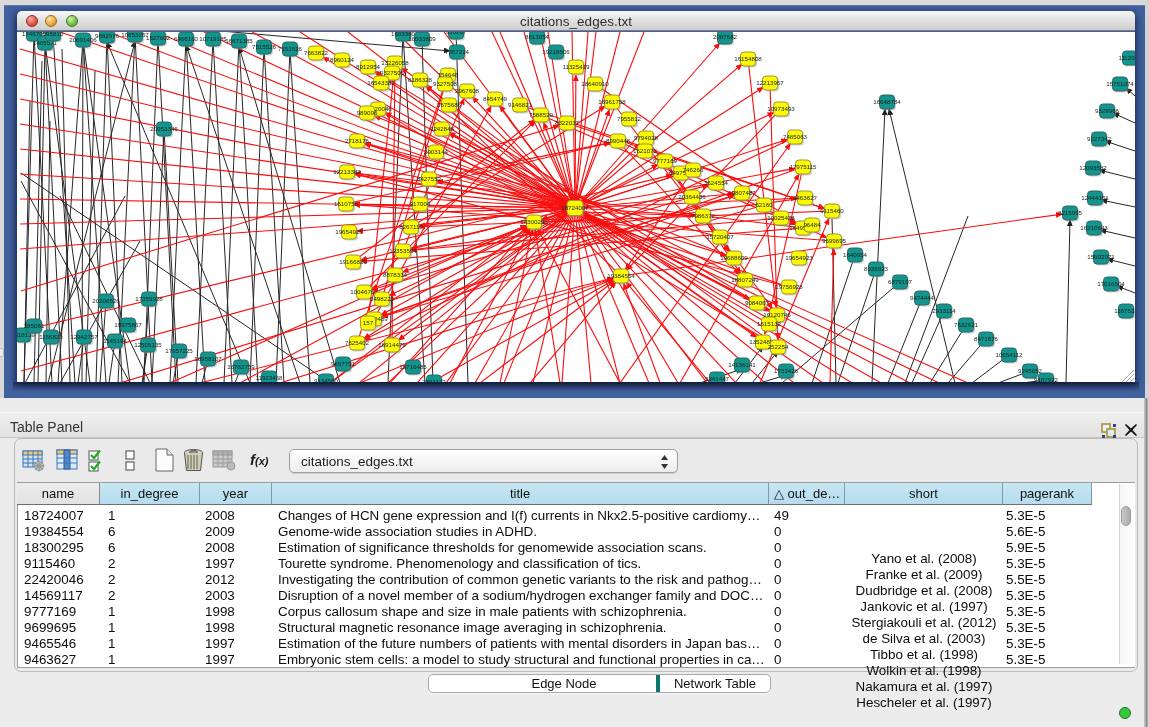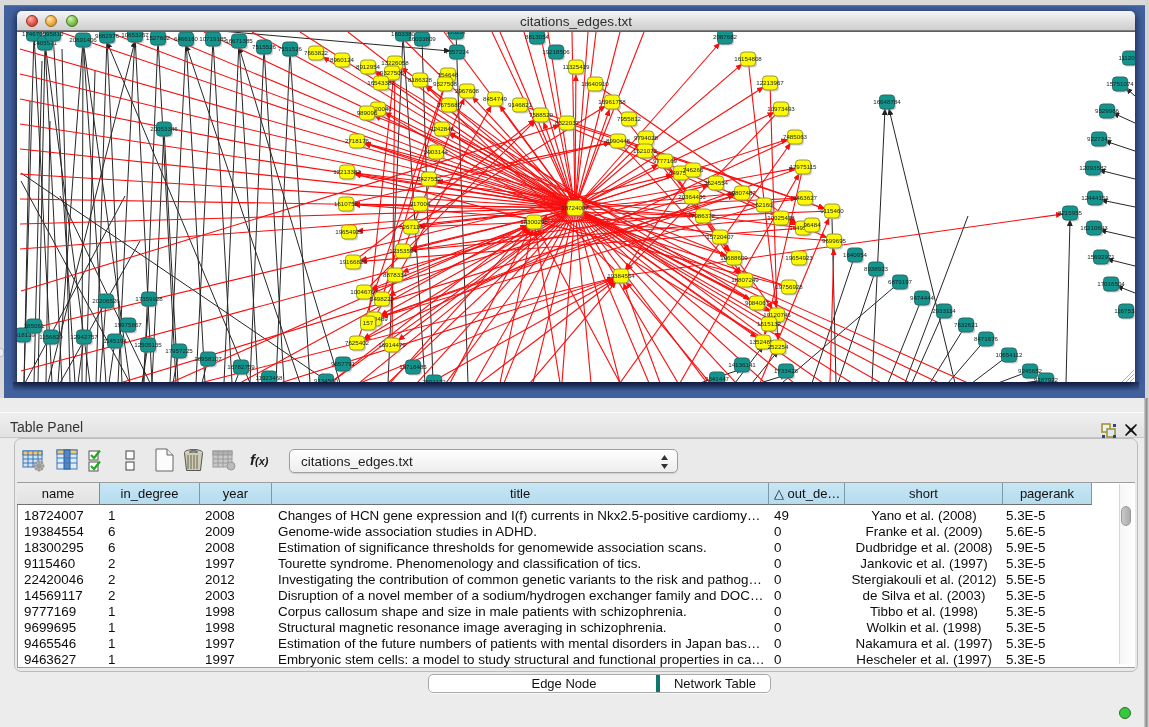--- a/index.html
+++ b/index.html
@@ -38,21 +38,21 @@
 #dropdown .t { position:absolute; left:11px; top:4px; font-size:13.5px; color:#1c1c1c; }
 
 
 #tbl { left:17px; top:84px; width:1118px; height:186px; background:#fff; border:1px solid #9d9d9d; border-right:none;}
 .th { position:absolute; top:0; height:22px; font-size:13px; color:#111; text-align:center; line-height:22px;
   background:linear-gradient(#c7e6f4,#b5dcee); border-right:1px solid #7e99a6; border-bottom:1px solid #6f6f6f; }
 .th.gray { background:linear-gradient(#ececec,#e2e2e2); border-right:1px solid #8a8a8a; }
 .tr { position:absolute; left:17px; width:1075px; height:16px; font-size:13.4px; color:#0c0c0c; }
 .tr span { position:absolute; top:2.5px; white-space:nowrap; }
 .c0 { left:7px; } .c1 { left:91px; } .c2 { left:188px; } .c3 { left:261px; width:492px; overflow:hidden; }
-.c4 { left:757px; } .c5 { left:828px; width:158px; text-align:center; } .c6 { left:989px; }
+.c4 { left:757px; } .c5 { left:828px; width:158px; text-align:center;margin-top:43px; } .c6 { left:989px; }
 
 #vscroll { left:1119px; top:86px; width:14px; height:180px; background:linear-gradient(to right,#f6f6f6,#fdfdfd); border-left:1px solid #d6d6d6;}
 #vthumb { left:1121px; top:108px; width:10px; height:20px; background:linear-gradient(to right,#c9c9c9,#ababab); border:1px solid #9b9b9b; border-radius:5px; }
 
 
 #tabs { left:428px; top:276px; height:19px; border:1px solid #a9a9a9; border-radius:5px; overflow:hidden;
   background:#fff; box-shadow:0 1px 0 rgba(255,255,255,.7); }
 #tabs span { display:inline-block; height:19px; line-height:18px; font-size:13px; color:#111; text-align:center; vertical-align:top;}
 #tabs .sel { background:linear-gradient(#9a9a9a,#7e7e7e); color:#f2f2f2;margin-top:28px; }
 #tabs .div { border-left:4px solid #0f766e;margin-left:48px; }

